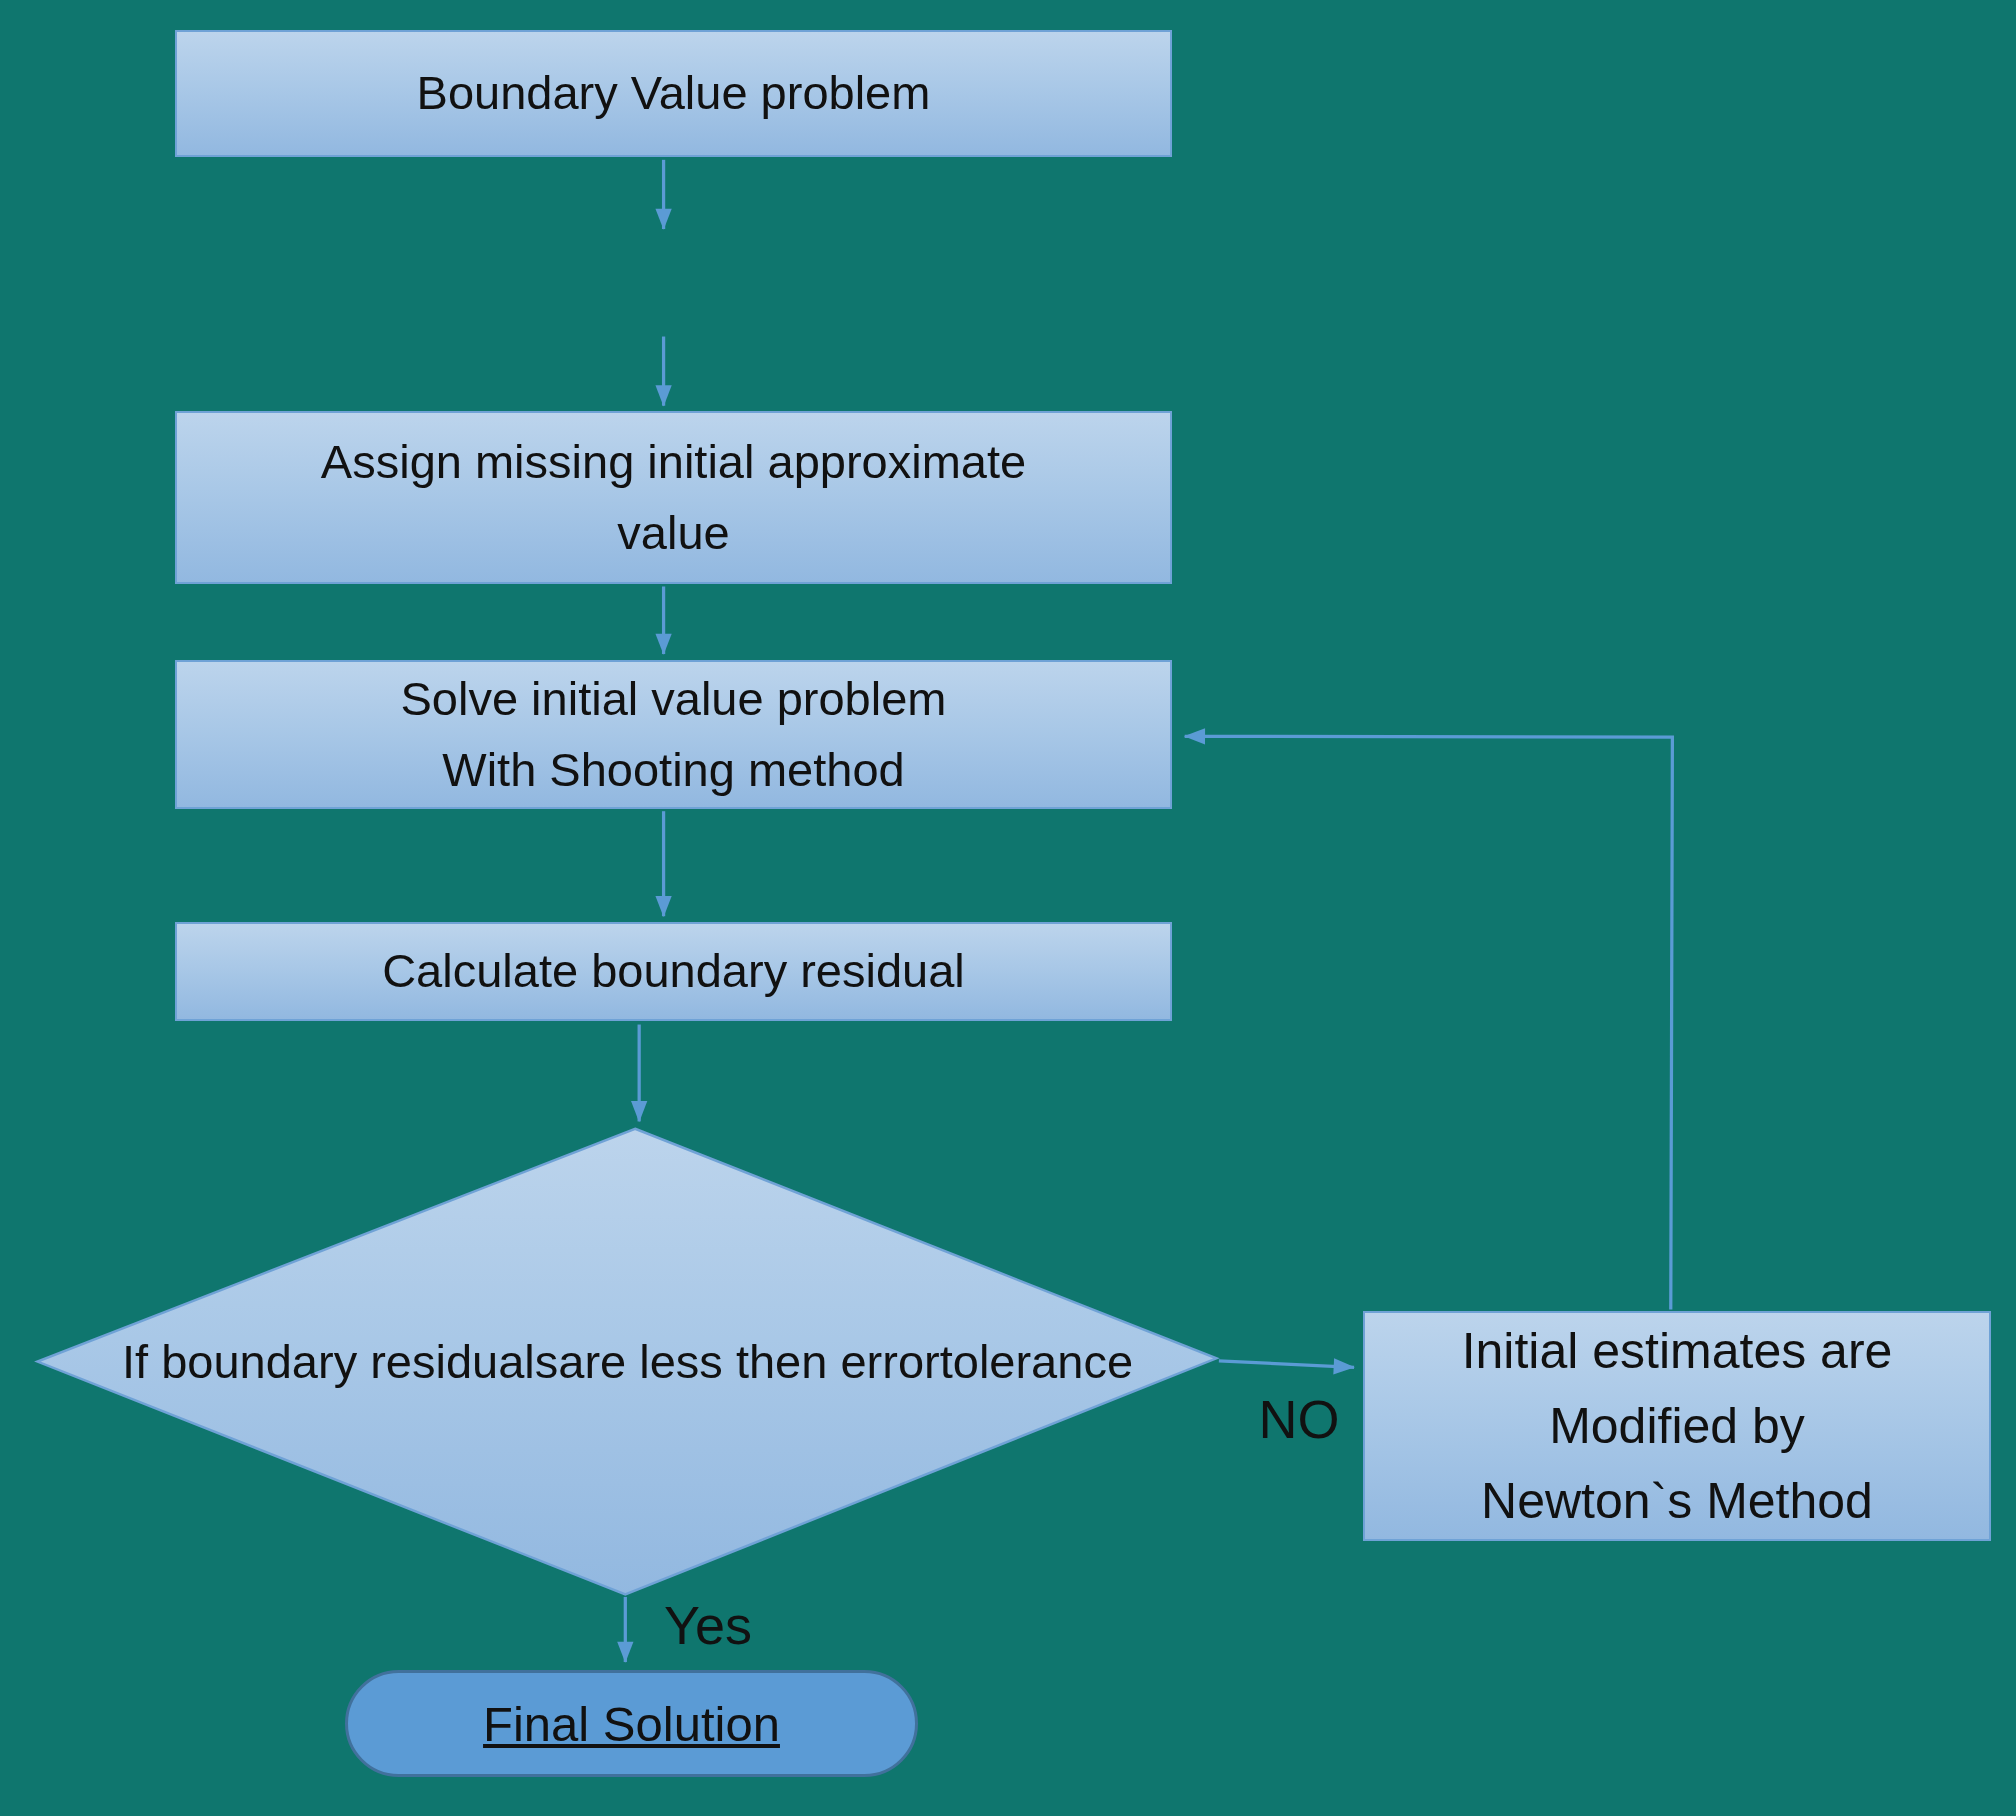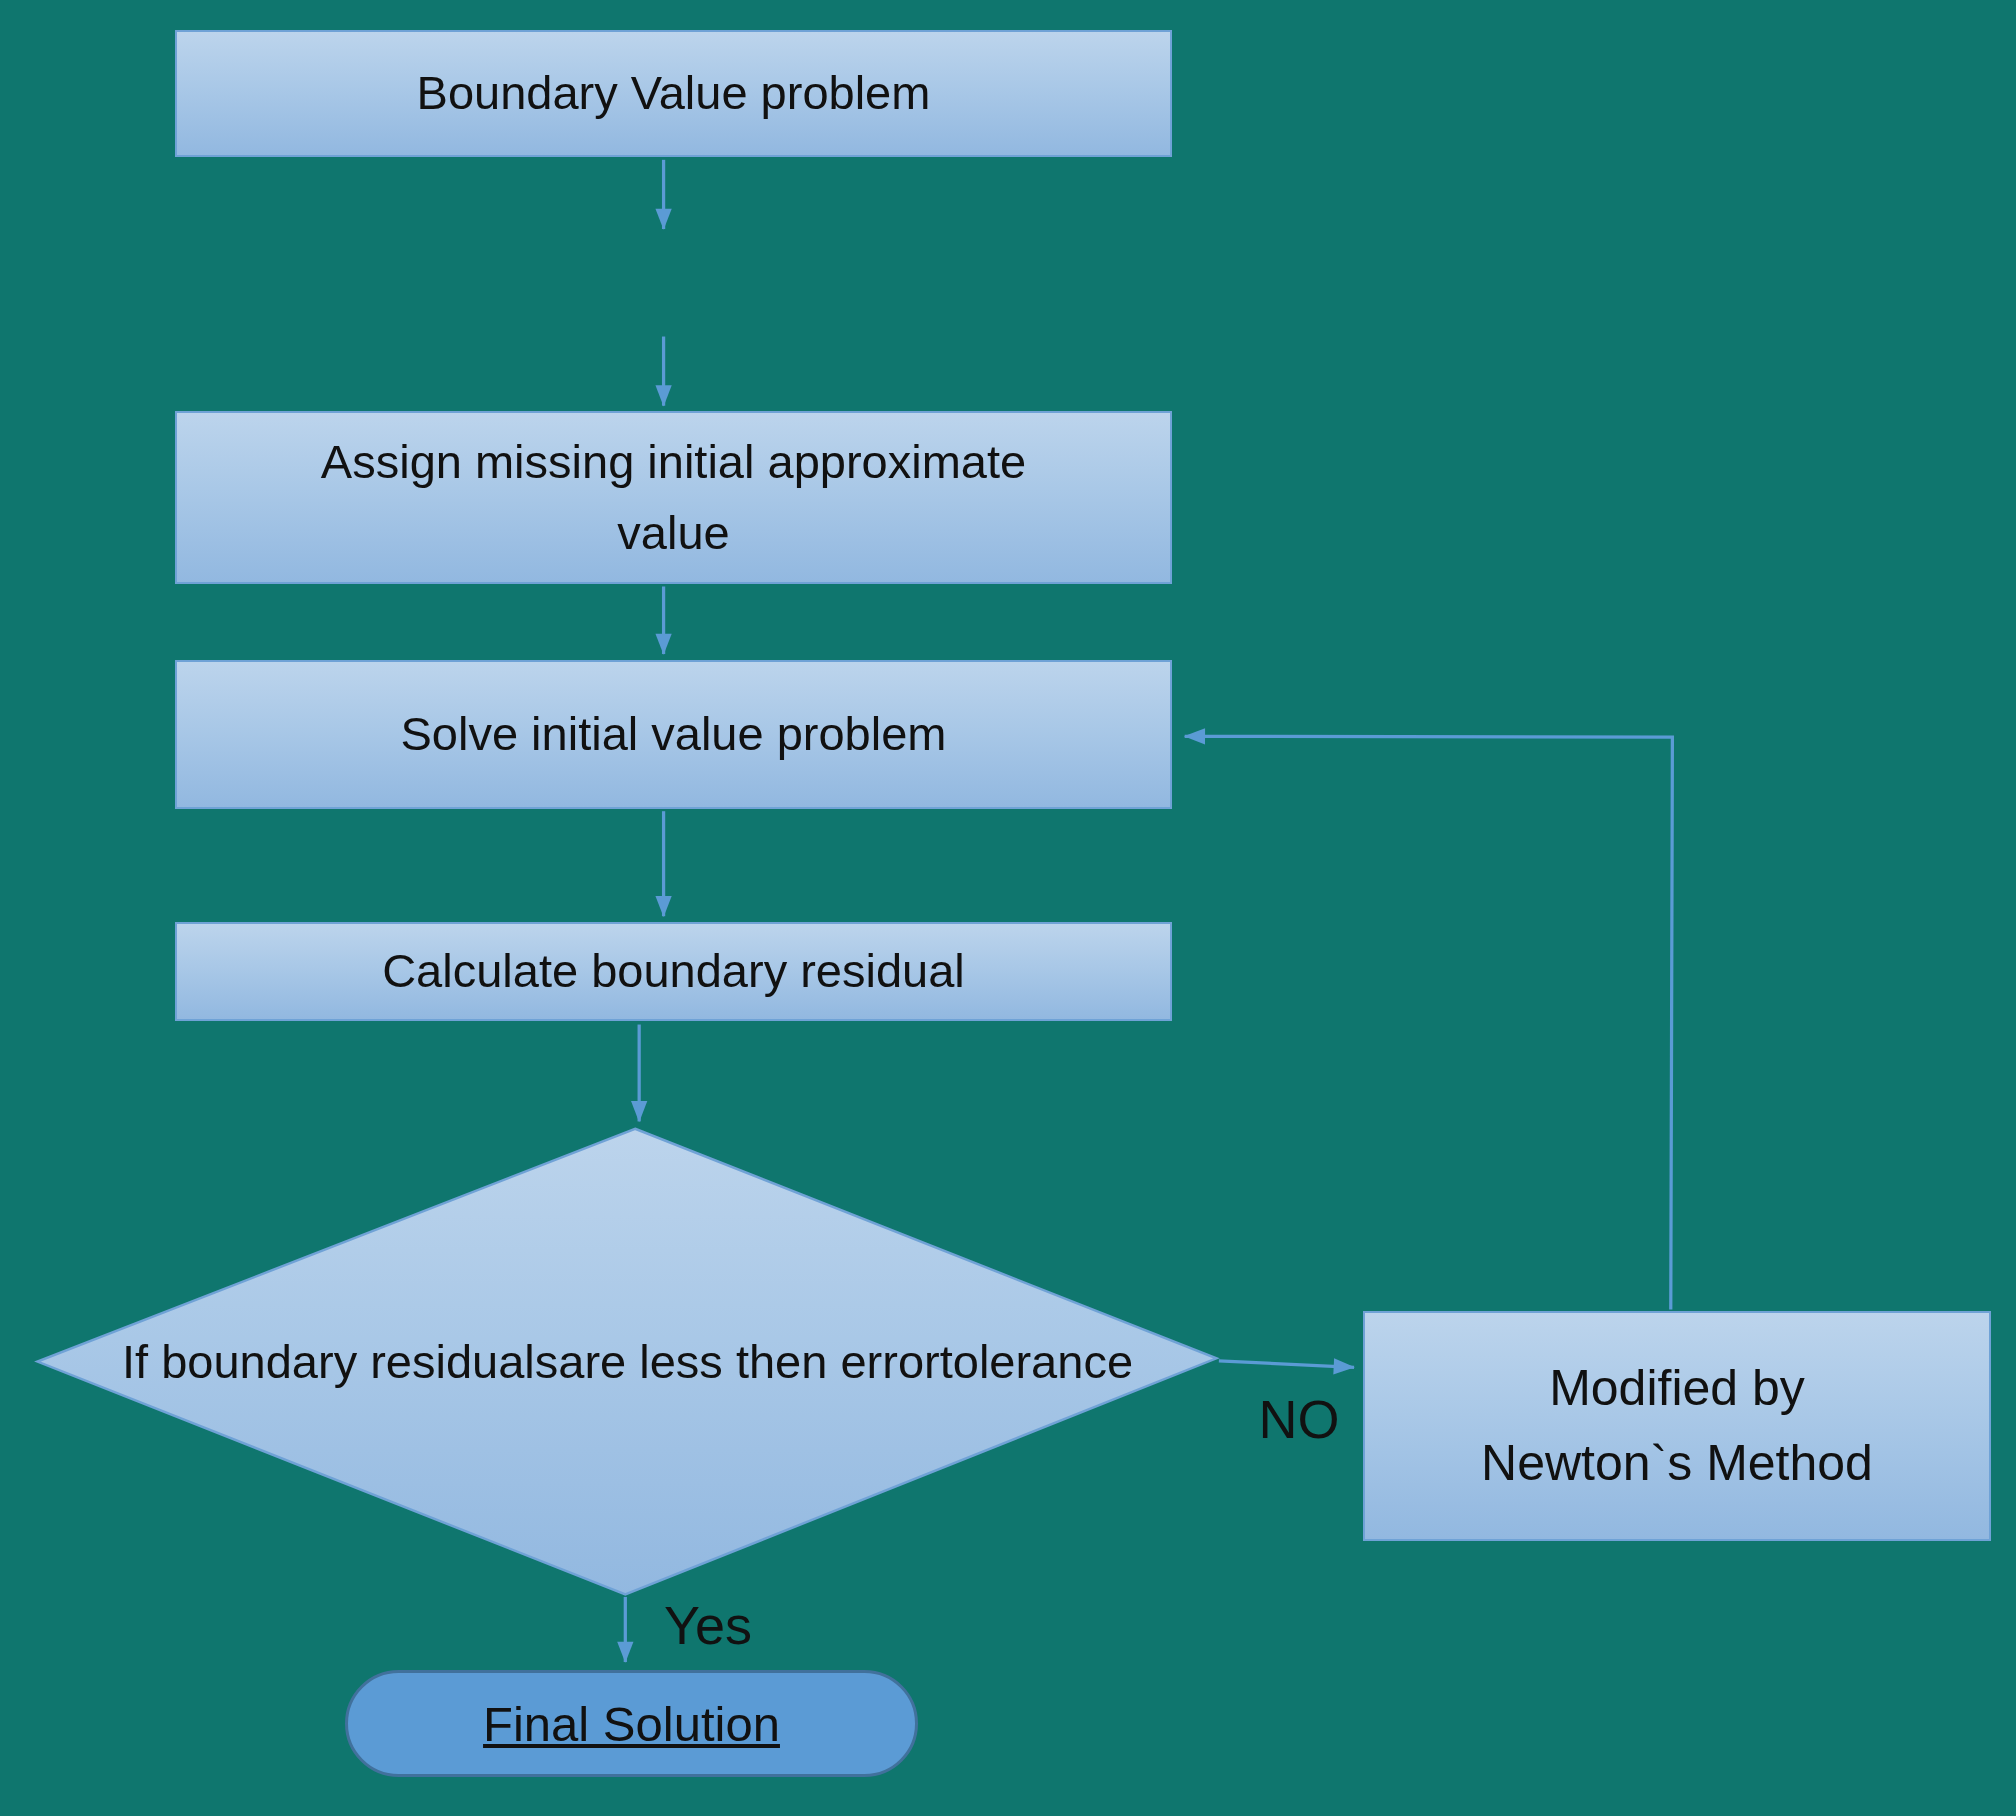--- a/index.html
+++ b/index.html
@@ -81,33 +81,35 @@
   </div>
 
 
   <div class="pbox" style="left:175px;top:411px;width:997px;height:173px;">
     <div class="line">Assign missing initial approximate</div>
     <div class="line">value</div>
   </div>
 
   <div class="pbox" style="left:175px;top:660px;width:997px;height:149px;">
     <div class="line">Solve initial value problem</div>
+    <div class="line">With Shooting method</div>
   </div>
 
   <div class="pbox" style="left:175px;top:922px;width:997px;height:99px;text-align:center;">
     <div class="line">Calculate boundary residual</div>
   </div>
 
   <div class="diamond-text" style="left:269px;top:1247px;width:717px;height:230px;">
     <div class="line">If boundary residuals</div>
     <div class="line">are less then error</div>
     <div class="line">tolerance</div>
   </div>
 
   <div class="pbox" style="left:1363px;top:1311px;width:628px;height:230px;font-size:50px;line-height:1.5;">
+    <div class="line">Initial estimates are</div>
     <div class="line">Modified by</div>
     <div class="line">Newton`s Method</div>
   </div>
 
   <div class="terminator" style="left:345px;top:1670px;width:573px;height:107px;text-decoration:underline;">
     <div class="line">Final Solution</div>
   </div>
 
   <div class="edge-label" style="left:643px;top:1594px;width:130px;">Yes</div>
 

